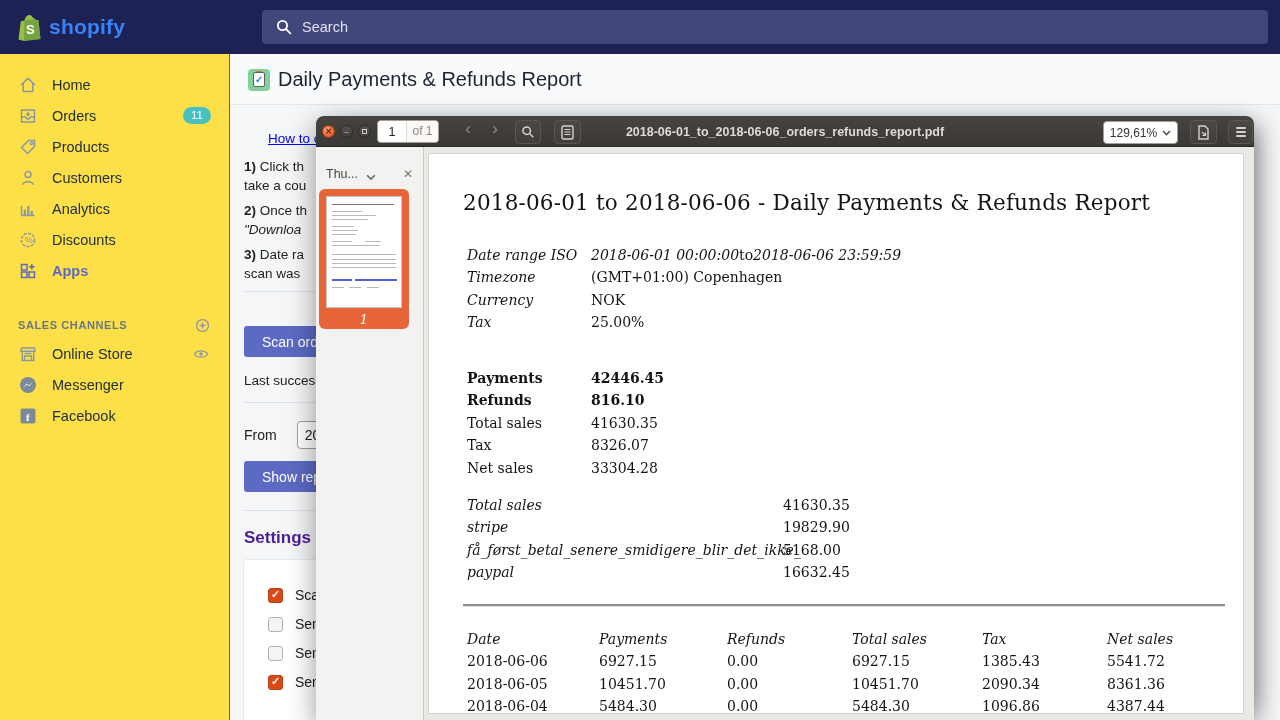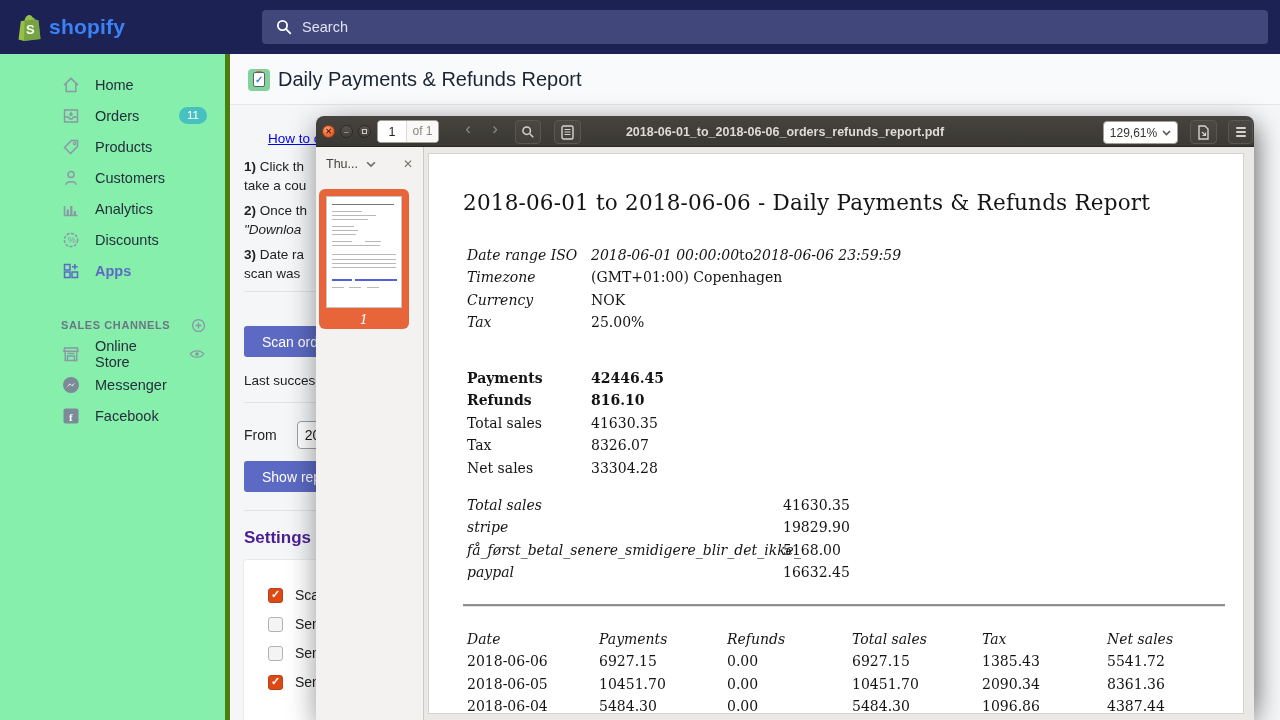--- a/index.html
+++ b/index.html
@@ -6,21 +6,21 @@
   html,body { width:1280px; height:720px; overflow:hidden; font-family:"Liberation Sans", sans-serif; background:#f4f6f8; }
 
   
   .topbar { position:absolute; left:0; top:0; width:1280px; height:54px; background:#1d2254; z-index:5; }
   .brand { position:absolute; left:16px; top:0; height:54px; display:flex; align-items:center; gap:7px; }
   .brand-word { color:#3b82f6; font-size:21px; font-weight:bold; letter-spacing:.2px; }
   .search-box { position:absolute; left:262px; top:10px; width:1006px; height:34px; background:#41467b; border-radius:4px; display:flex; align-items:center; padding-left:14px; gap:10px; }
   .search-box span { color:#dfe2f2; font-size:14.5px; }
 
   
-  .sidebar { position:absolute; left:0; top:54px; width:230px; height:666px; background:#86efac; border-right:5px solid #4d7c0f; z-index:4;padding-left:43px; }
+  .sidebar { position:absolute; left:0; top:54px; width:230px; height:666px; background:#fde047; border-right:1px solid #4d7c0f; z-index:4; }
   .nav { padding-top:15px; }
   .nav-item { height:31px; display:flex; align-items:center; padding:0 18px; gap:14px; cursor:pointer; }
   .nav-item svg { flex:0 0 20px; }
   .nav-item .lbl { font-size:14.5px; color:#24303c; }
   .nav-item.active .lbl { color:#5c6ac4; font-weight:bold; }
   .badge { margin-left:auto; background:#47c1bf; color:#fff; font-size:11.5px; border-radius:9px; padding:2px 8px; line-height:13px; }
   .sc-head { margin-top:26px; height:26px; display:flex; align-items:center; padding:0 18px; }
   .sc-head .lbl { font-size:11px; font-weight:bold; letter-spacing:.6px; color:#6b7684; }
   .sc-head svg, .nav-item .trail { margin-left:auto; }
 
@@ -65,21 +65,21 @@
   .pagenum .of { flex:1; text-align:center; font-size:12px; color:#8a8782; border-left:1px solid #dedbd6; background:#faf9f8; line-height:21px; }
   .tchev { position:absolute; top:3px; font-size:17px; color:#8f8c86; width:22px; text-align:center; }
   .tbtn { position:absolute; top:4px; height:24px; border:1px solid #5a5751; border-radius:4px; background:rgba(255,255,255,.03); display:flex; align-items:center; justify-content:center; cursor:pointer; }
   .fname { position:absolute; left:50%; top:9px; transform:translateX(-50%); color:#dedbd6; font-size:12.5px; font-weight:bold; white-space:nowrap; }
   .zoom-dd { position:absolute; left:787px; top:5px; width:75px; height:23px; background:#fff; border:1px solid #a29e98; border-radius:4px; display:flex; align-items:center; justify-content:center; gap:5px; font-size:12px; color:#333; cursor:pointer; }
   .hamburger { display:flex; flex-direction:column; gap:2px; }
   .hamburger i { width:10px; height:2px; background:#d6d3cd; border-radius:1px; }
 
   .win-body { position:absolute; left:0; top:31px; width:100%; height:573px; background:#ebe9e6; }
   .thumb-panel { position:absolute; left:0; top:0; width:108px; height:100%; background:#f3f2f0; border-right:1px solid #ccc9c5; }
-  .tp-head { position:absolute; left:0; top:0; width:100%; height:34px; display:flex; align-items:center; padding:0 10px; gap:8px; }
+  .tp-head { position:absolute; left:0; top:0; width:100%; height:34px; display:flex; align-items:flex-end; padding:0 10px; gap:8px; }
   .tp-head .t { font-size:12.5px; color:#454440; }
   .tp-head .x { margin-left:auto; color:#7a7772; font-size:12px; cursor:pointer; }
   .thumb { position:absolute; left:3px; top:42px; width:90px; height:140px; background:#e8653a; border-radius:6px; cursor:pointer; }
   .thumb .pg { position:absolute; left:7px; top:7px; width:76px; height:112px; background:#fff; border:1px solid #c8c5c0; overflow:hidden; }
   .thumb .num { position:absolute; left:0; right:0; bottom:2px; text-align:center; color:#fff; font-family:"DejaVu Serif", serif; font-style:italic; font-size:13px; }
   .ml { position:absolute; height:1px; background:#b9b9b9; }
   .ml.dark { background:#777; }
   .ml.blue { height:2px; background:#5560d8; }
 
   .doc-area { position:absolute; left:108px; top:0; right:0; bottom:0; }

